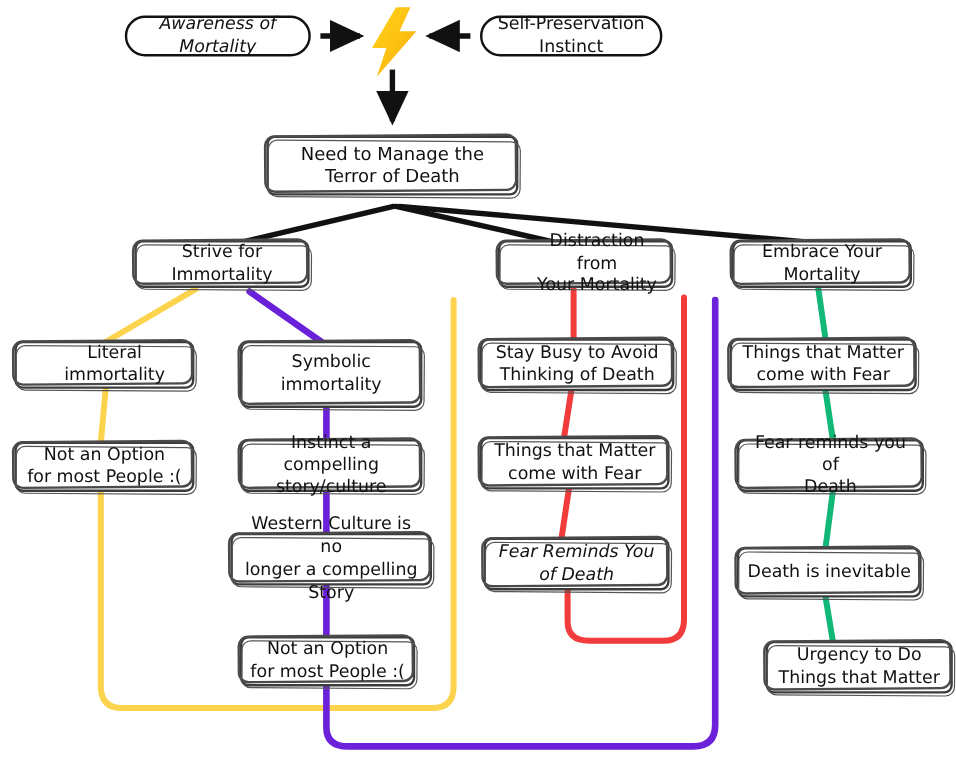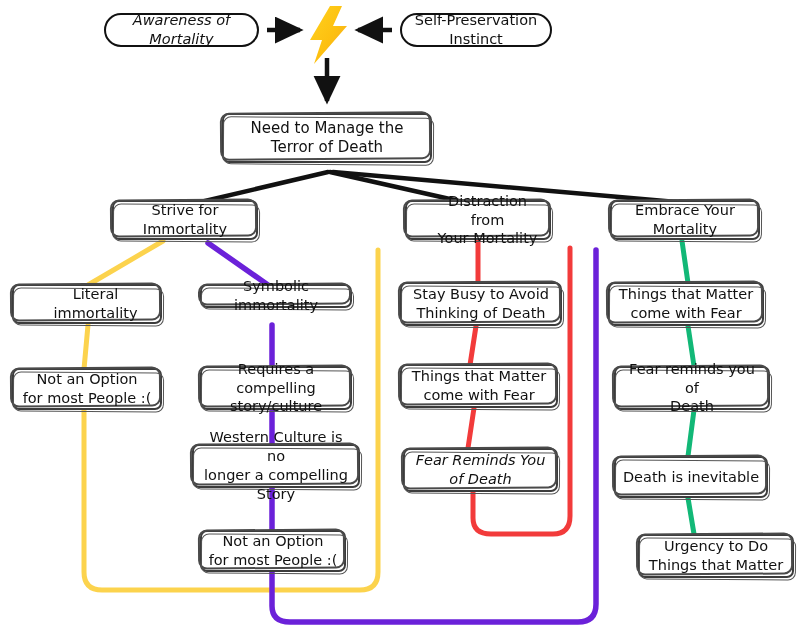--- a/index.html
+++ b/index.html
@@ -156,40 +156,40 @@
 Instinct</span>
       </div>
       <div class="node sketch" style="left: 222px; top: 113px; width: 210px; height: 50px;">
         <span class="label big">Need to Manage the
 Terror of Death</span>
       </div>
       <div class="node sketch" style="left: 112px; top: 200px; width: 146px; height: 40px;">
         <span class="label">Strive for
 Immortality</span>
       </div>
-      <div class="node sketch" style="left: 405px; top: 200px; width: 146px; height: 40px; padding-left: 19px;">
+      <div class="node sketch" style="left: 415px; top: 200px; width: 146px; height: 40px; padding-left: 19px;">
         <span class="label">Distraction from
 Your Mortality</span>
       </div>
       <div class="node sketch" style="left: 610px; top: 200px; width: 150px; height: 40px;">
         <span class="label">Embrace Your
 Mortality</span>
       </div>
       <div class="node sketch" style="left: 12px; top: 284px; width: 150px; height: 40px; padding-left: 17px;">
         <span class="label">Literal immortality</span>
       </div>
       <div class="node sketch" style="left: 12px; top: 368px; width: 150px; height: 42px;">
         <span class="label">Not an Option
 for most People :(</span>
       </div>
-      <div class="node sketch" style="left: 200px; top: 284px; width: 152px; height: 24px;">
+      <div class="node sketch" style="left: 200px; top: 284px; width: 152px; height: 56px;">
         <span class="label">Symbolic immortality</span>
       </div>
       <div class="node sketch" style="left: 200px; top: 366px; width: 152px; height: 44px;">
-        <span class="label">Requires a compelling
+        <span class="label">Instinct a compelling
 story/culture</span>
       </div>
       <div class="node sketch" style="left: 192px; top: 444px; width: 168px; height: 44px;">
         <span class="label">Western Culture is no
 longer a compelling Story</span>
       </div>
       <div class="node sketch" style="left: 200px; top: 530px; width: 146px; height: 42px;">
         <span class="label">Not an Option
 for most People :(</span>
       </div>

